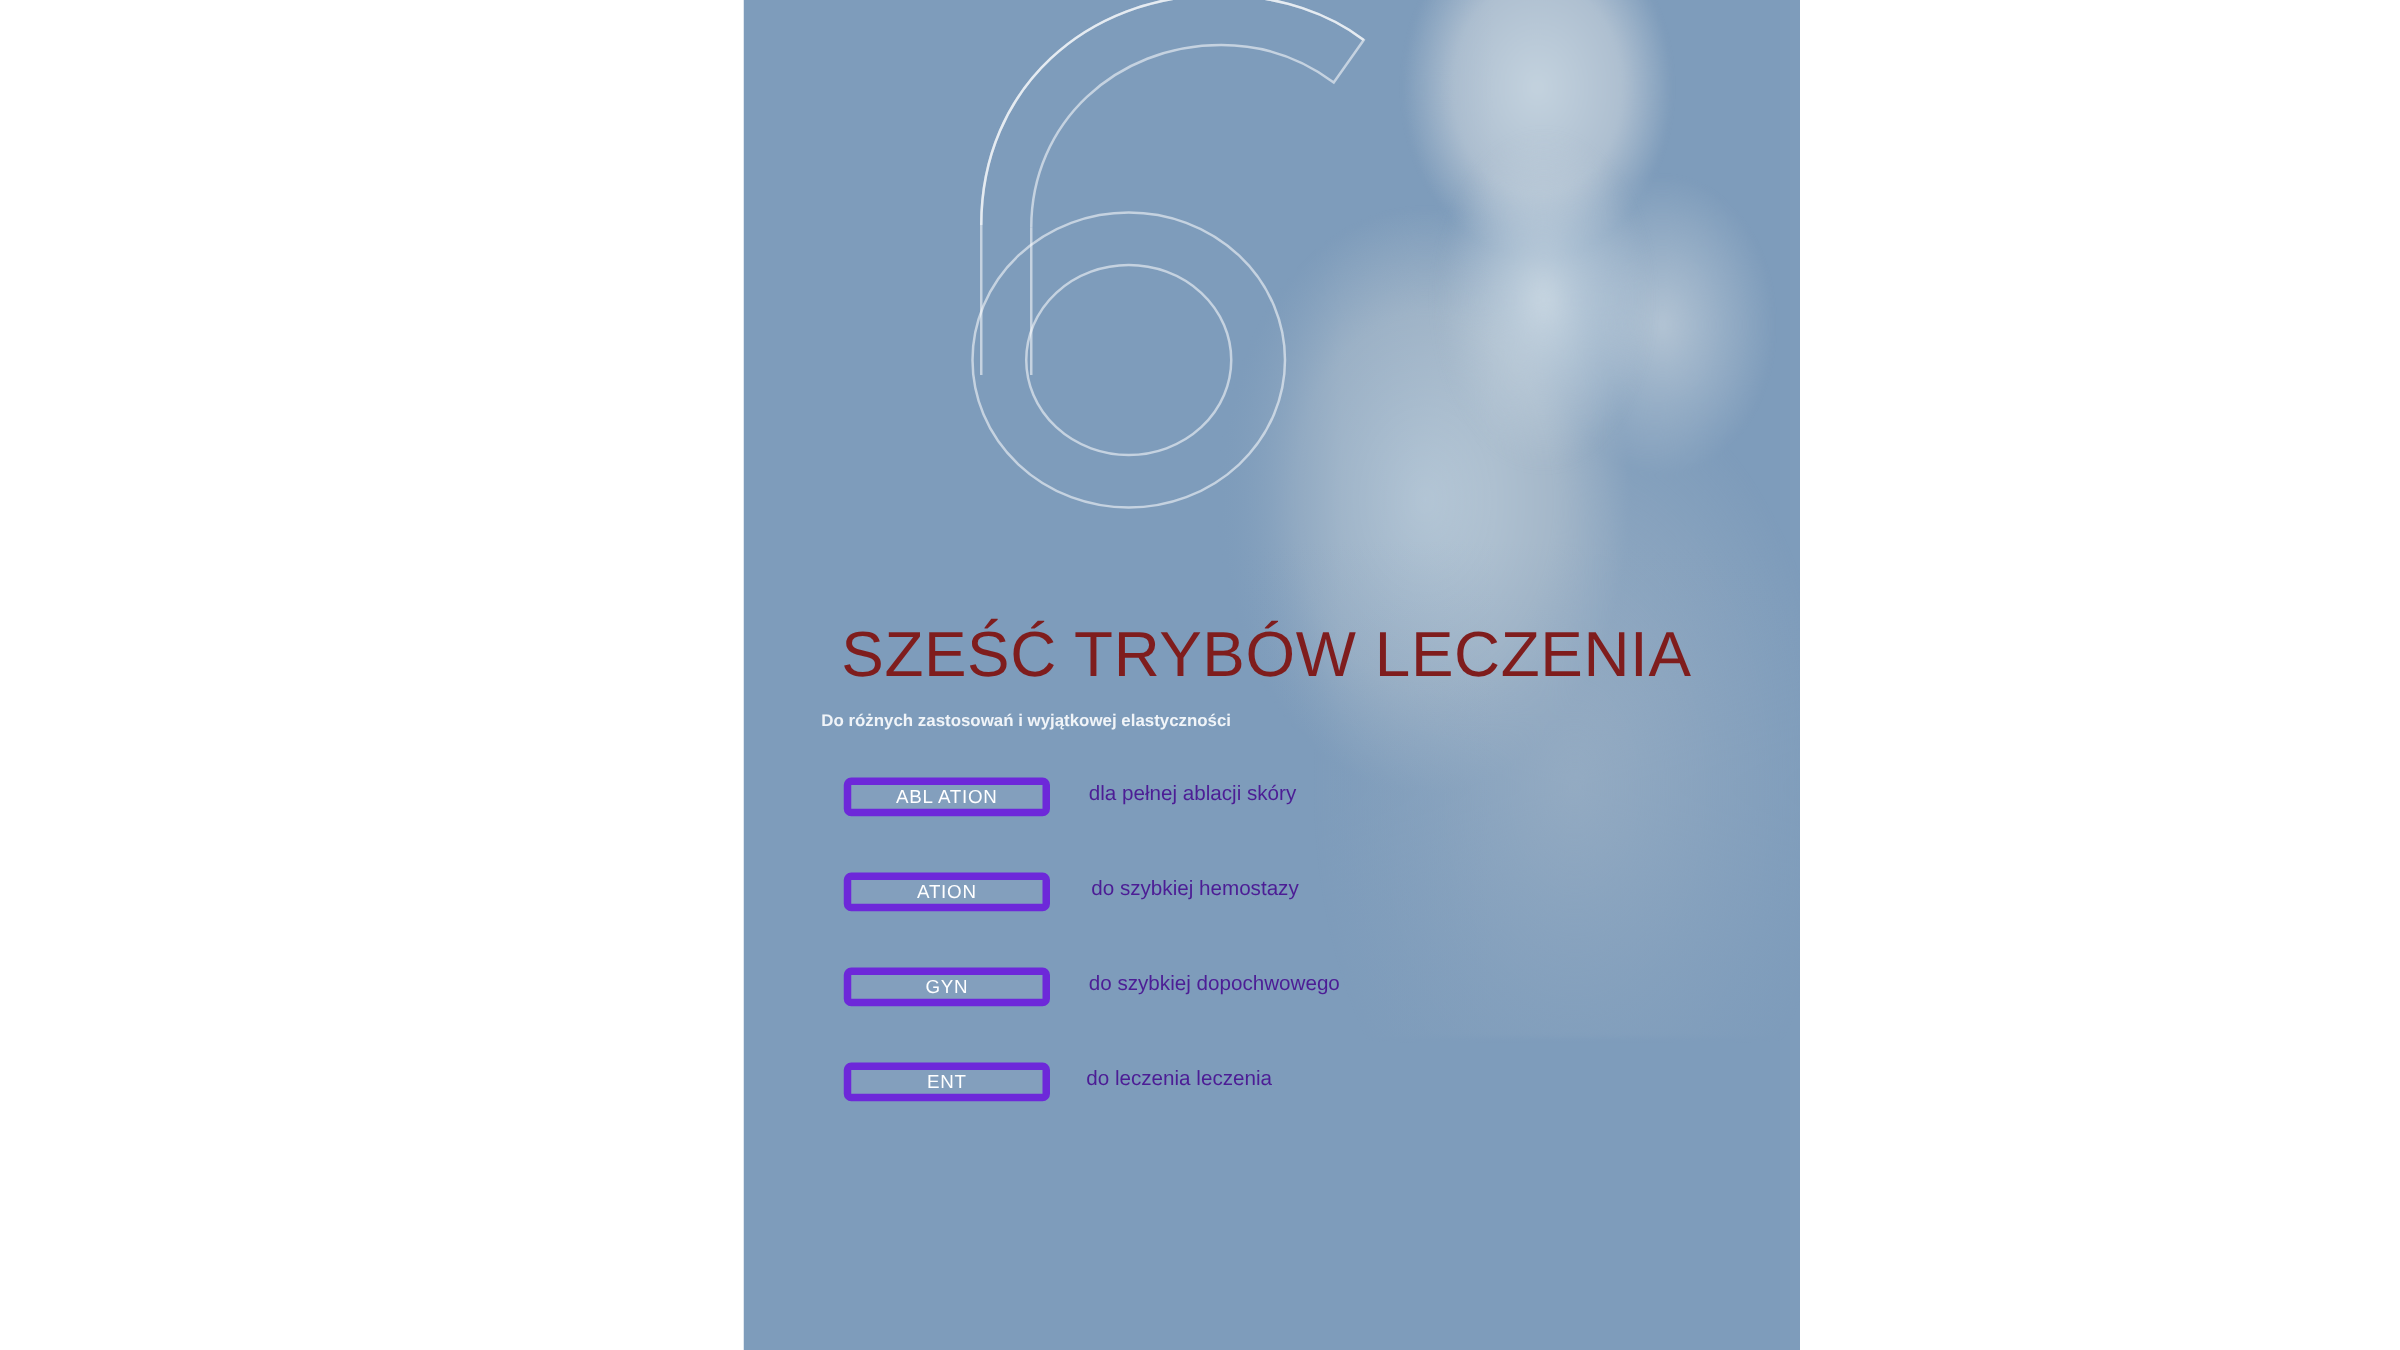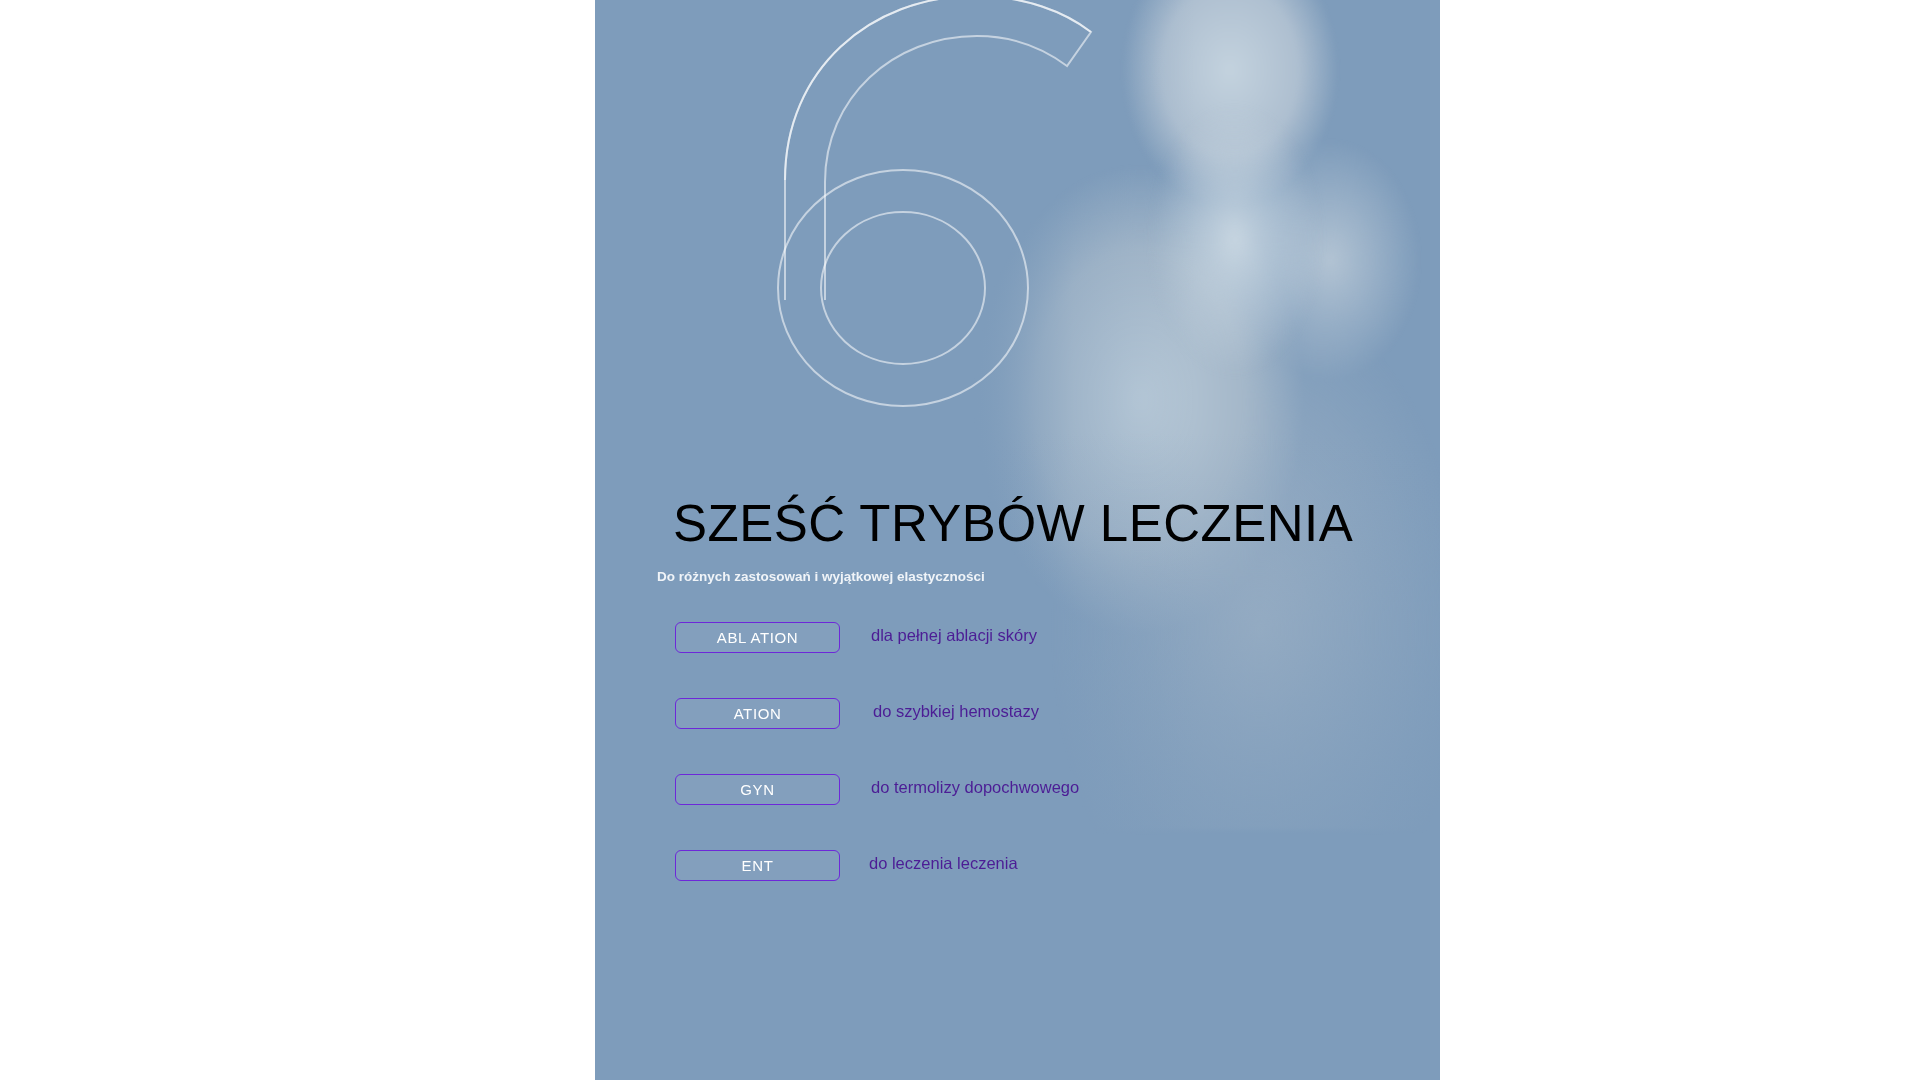--- a/index.html
+++ b/index.html
@@ -77,21 +77,21 @@
     width: 520px;
     height: 520px;
     pointer-events: none;
   }
 
   
   .headline {
     position: absolute;
     left: 78px;
     top: 494px;
-    color: #000000;
+    color: #7f1d1d;
     font-size: 51px;
     letter-spacing: 0.5px;
     font-weight: 400;
     white-space: nowrap;
   }
   .subhead {
     position: absolute;
     left: 62px;
     top: 569px;
     color: #f0f4f8;
@@ -110,21 +110,21 @@
   .mode-row {
     position: relative;
     height: 76px;
   }
   .mode-chip {
     position: absolute;
     left: 0;
     top: 0;
     width: 165px;
     height: 31px;
-    border: 1px solid #6d28d9;
+    border: 6px solid #6d28d9;
     border-radius: 6px;
     color: #ffffff;
     font-size: 15px;
     letter-spacing: 0.6px;
     display: flex;
     align-items: center;
     justify-content: center;
     background: rgba(255,255,255,0.04);
     box-sizing: border-box;
   }
@@ -169,21 +169,21 @@
       </div>
 
       <div class="mode-row">
         <div class="mode-chip">ATION</div>
         <div class="mode-desc" style="left:198px">do szybkiej hemostazy</div>
       </div>
 
 
       <div class="mode-row">
         <div class="mode-chip">GYN</div>
-        <div class="mode-desc" style="left:196px">do termolizy dopochwowego</div>
+        <div class="mode-desc" style="left:196px">do szybkiej dopochwowego</div>
       </div>
 
       <div class="mode-row">
         <div class="mode-chip">ENT</div>
         <div class="mode-desc" style="left:194px">do leczenia leczenia</div>
       </div>
 
 
     </div>
   </div>

